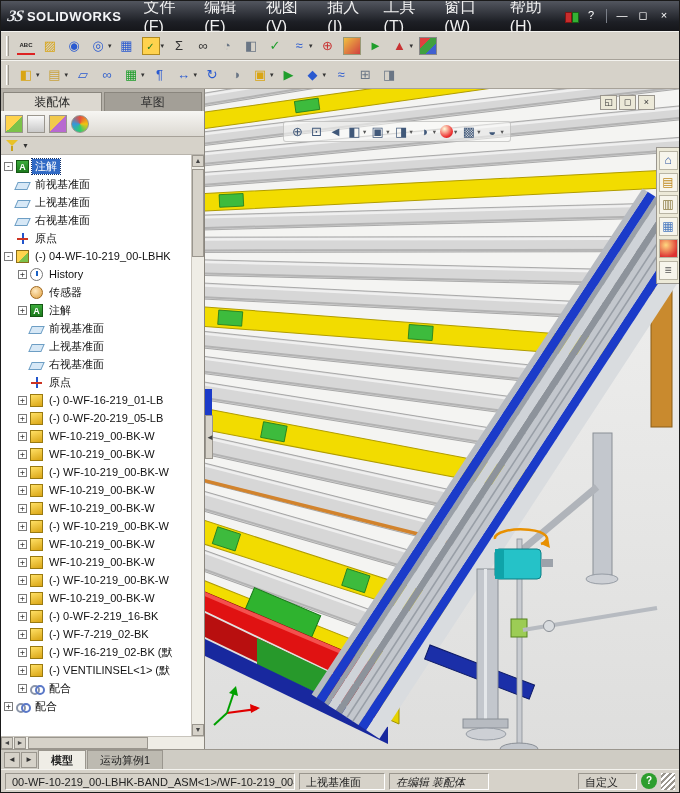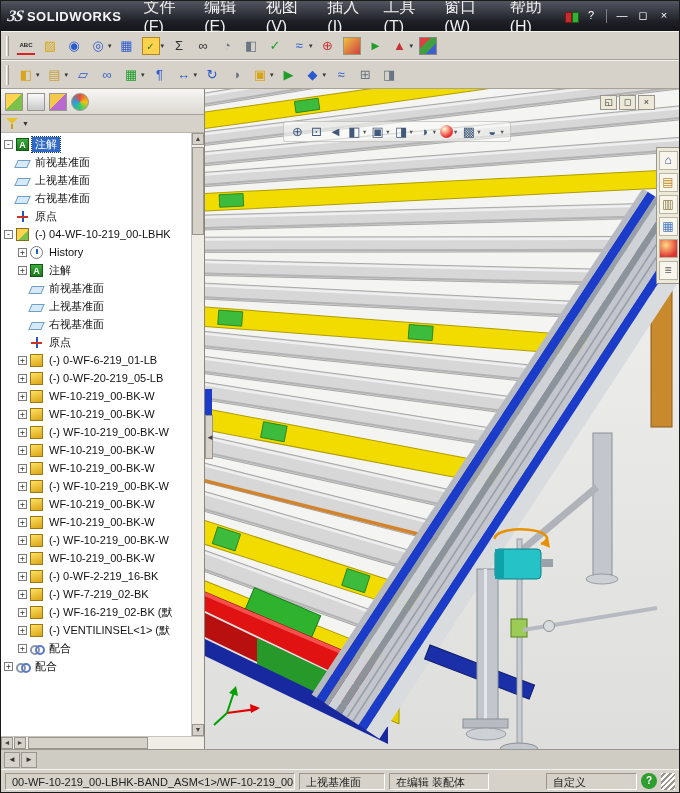--- a/index.html
+++ b/index.html
@@ -120,23 +120,23 @@
   .btab{padding:2px 12px 1px;font-size:11px;border:1px solid #9a968e;border-bottom:none;background:#bdbab1;margin-right:1px;color:#222;}
   .btab.active{background:#efede6;font-weight:bold;}
 
   
   .statusbar{position:absolute;left:0;right:0;bottom:0;height:23px;background:#d6d2c9;
     border-top:1px solid #f4f3ef;display:flex;align-items:center;padding:0 4px;gap:4px;font-size:11px;}
   .scell{height:17px;line-height:16px;padding:0 6px;border:1px solid;border-color:#9a968e #ffffff #ffffff #9a968e;
     color:#222;white-space:nowrap;overflow:hidden;}
   .sc-doc{width:290px;}
   .sc-state{width:86px;}
-  .sc-mode{width:100px;}
+  .sc-mode{width:100px;font-style:italic;}
   .sc-blank{flex:1;border:none;}
-  .sc-custom{width:91px;}
+  .sc-custom{width:59px;}
   .shelp{width:16px;height:16px;border-radius:50%;background:#2e9e2e;color:#fff;text-align:center;line-height:16px;font-size:10px;font-weight:bold;}
   .grip-corner{width:14px;height:17px;background:repeating-linear-gradient(135deg,#fff 0 2px,#9a968e 2px 4px);}
 </style>
 </head>
 <body>
 
 <div id="app">
 
   <div class="titlebar">
     <div class="logo">
@@ -330,20 +330,26 @@
 
       </span>
 
       <span class="tbtn">
         <span class="tglyph g-steel">◨</span>
 
       </span>
     </div>
 
   <div class="leftpanel">
+    <div class="ptabs">
+
+        <span class="ptab active">装配体</span>
+
+        <span class="ptab inactive">草图</span>
+      </div>
     <div class="mgr">
 
         <span class="mgr-icon mg-feature"></span>
 
         <span class="mgr-icon mg-prop"></span>
 
         <span class="mgr-icon mg-config"></span>
 
         <span class="mgr-icon mg-display"></span>
       </div>
@@ -389,20 +395,25 @@
             <span class="ti assembly"></span>
             <span class="lbl">(-) 04-WF-10-219_00-LBHK</span>
           </div>
 
           <div class="trow lvl1">
             <span class="exp">+</span>
             <span class="ti history"></span>
             <span class="lbl">History</span>
           </div>
 
+          <div class="trow lvl1">
+            <span class="exp"></span>
+            <span class="ti sensor"></span>
+            <span class="lbl">传感器</span>
+          </div>
 
           <div class="trow lvl1">
             <span class="exp">+</span>
             <span class="ti annotations"></span>
             <span class="lbl">注解</span>
           </div>
 
           <div class="trow lvl1">
             <span class="exp"></span>
             <span class="ti plane"></span>
@@ -423,21 +434,21 @@
 
           <div class="trow lvl1">
             <span class="exp"></span>
             <span class="ti origin"></span>
             <span class="lbl">原点</span>
           </div>
 
           <div class="trow lvl1">
             <span class="exp">+</span>
             <span class="ti part"></span>
-            <span class="lbl">(-) 0-WF-6-219_01-LB</span>
+            <span class="lbl">(-) 0-WF-16-219_01-LB</span>
           </div>
 
           <div class="trow lvl1">
             <span class="exp">+</span>
             <span class="ti part"></span>
             <span class="lbl">(-) 0-WF-20-219_05-LB</span>
           </div>
 
           <div class="trow lvl1">
             <span class="exp">+</span>
@@ -794,20 +805,26 @@
     <div class="splitter">◄</div>
   </div>
 
   <div class="bottomtabs">
     <span class="nav-wrap" style="display:flex;">
 
         <span class="btn-nav">◄</span>
 
         <span class="btn-nav">►</span>
       </span>
+    <span style="display:flex;">
+
+        <span class="btab active">模型</span>
+
+        <span class="btab">运动算例1</span>
+      </span>
   </div>
 
   <div class="statusbar">
     <span class="scell sc-doc">00-WF-10-219_00-LBHK-BAND_ASM&lt;1&gt;/WF-10-219_00-B...</span>
     <span class="scell sc-state">上视基准面</span>
     <span class="scell sc-mode">在编辑 装配体</span>
     <span class="sc-blank"></span>
     <span class="scell sc-custom">自定义</span>
     <span class="shelp">?</span>
     <span class="grip-corner"></span>

